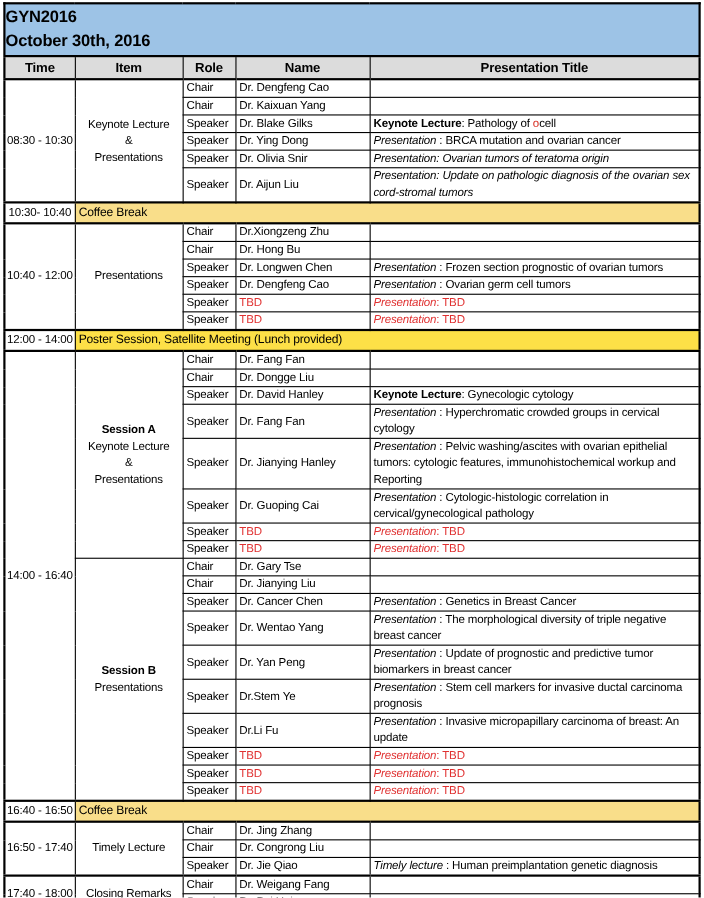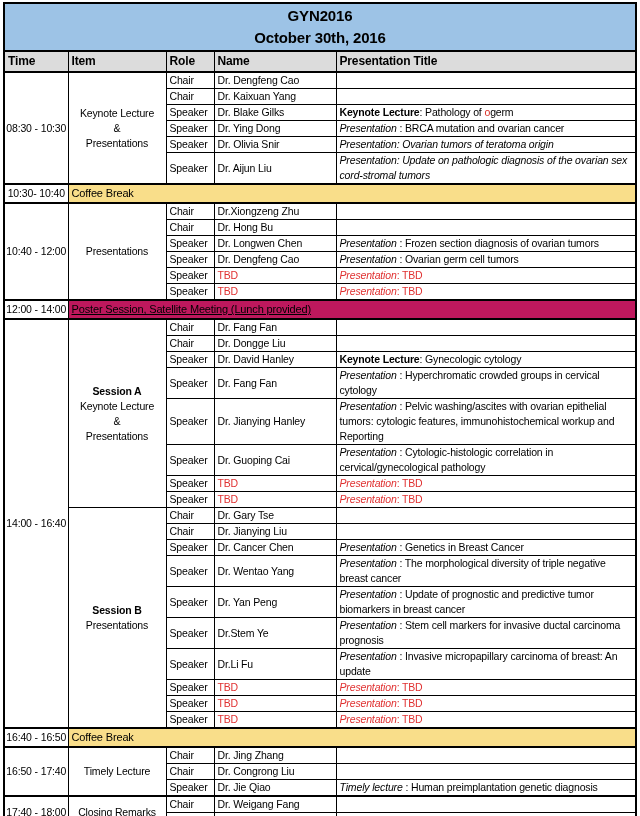--- a/index.html
+++ b/index.html
@@ -12,26 +12,26 @@
   td, th {
     border:1px solid #000;
     font-size:10.5px; line-height:15px;
     letter-spacing:-0.15px;
     padding:0 3px; vertical-align:middle;
     word-wrap:break-word;
   }
   tr.sec > td { border-top:2px solid #000; }
   td.title-band {
     background:var(--title-bg,#9DC3E6);
-    text-align:center; font-weight:bold; font-size:15px; line-height:22px;
+    text-align:left; font-weight:bold; font-size:15px; line-height:22px;
     padding:1px 0; border-bottom:2px solid #000;
   }
   tr.colhead th {
     background:var(--head-bg,#DCDCDC);
-    font-weight:bold; font-size:12px; line-height:19px; text-align:left;
+    font-weight:bold; font-size:12px; line-height:19px; text-align:center;
     border-bottom:2px solid #000;
   }
   td.time { text-align:center; padding:0 1px; }
   td.item { text-align:center; }
   td.break-label { font-size:11px; }
   td.role { }
   td.name { }
   td.ptitle { }
   .b { font-weight:bold; }
   .i { font-style:italic; }
@@ -75,21 +75,21 @@
         <td class="ptitle"></td>
       </tr>
       <tr>
         <td class="role" style="height: 15px;">Chair</td>
         <td class="name"><span>Dr. Kaixuan Yang</span></td>
         <td class="ptitle"></td>
       </tr>
       <tr>
         <td class="role" style="height: 15px;">Speaker</td>
         <td class="name"><span>Dr. Blake Gilks</span></td>
-        <td class="ptitle"><span class="b">Keynote Lecture</span><span>: Pathology of </span><span style="color: rgb(217, 48, 37);">o</span><span>germ</span></td>
+        <td class="ptitle"><span class="b">Keynote Lecture</span><span>: Pathology of </span><span style="color: rgb(217, 48, 37);">o</span><span>cell</span></td>
       </tr>
       <tr>
         <td class="role" style="height: 15px;">Speaker</td>
         <td class="name"><span>Dr. Ying Dong</span></td>
         <td class="ptitle"><span class="i">Presentation</span><span> : BRCA mutation and ovarian cancer</span></td>
       </tr>
       <tr>
         <td class="role" style="height: 15px;">Speaker</td>
         <td class="name"><span>Dr. Olivia Snir</span></td>
         <td class="ptitle"><span class="i">Presentation: Ovarian tumors of teratoma origin</span></td>
@@ -117,42 +117,42 @@
         <td class="ptitle"></td>
       </tr>
       <tr>
         <td class="role" style="height: 15px;">Chair</td>
         <td class="name"><span>Dr. Hong Bu</span></td>
         <td class="ptitle"></td>
       </tr>
       <tr>
         <td class="role" style="height: 15px;">Speaker</td>
         <td class="name"><span>Dr. Longwen Chen</span></td>
-        <td class="ptitle"><span class="i">Presentation</span><span> : Frozen section diagnosis of ovarian tumors</span></td>
+        <td class="ptitle"><span class="i">Presentation</span><span> : Frozen section prognostic of ovarian tumors</span></td>
       </tr>
       <tr>
         <td class="role" style="height: 15px;">Speaker</td>
         <td class="name"><span>Dr. Dengfeng Cao</span></td>
         <td class="ptitle"><span class="i">Presentation</span><span> : Ovarian germ cell tumors</span></td>
       </tr>
       <tr>
         <td class="role" style="height: 15px;">Speaker</td>
         <td class="name"><span style="color: rgb(224, 49, 49);">TBD</span></td>
         <td class="ptitle"><span class="i" style="color: rgb(224, 49, 49);">Presentation</span><span style="color: rgb(224, 49, 49);">: TBD</span></td>
       </tr>
       <tr>
         <td class="role" style="height: 15px;">Speaker</td>
         <td class="name"><span style="color: rgb(224, 49, 49);">TBD</span></td>
         <td class="ptitle"><span class="i" style="color: rgb(224, 49, 49);">Presentation</span><span style="color: rgb(224, 49, 49);">: TBD</span></td>
       </tr>
     </tbody>
     <tbody>
       <tr class="sec">
         <td class="time" style="height: 17px;">12:00 - 14:00</td>
-        <td class="break-label" colspan="4" style="background: #be185d; text-decoration: underline;">Poster Session, Satellite Meeting (Lunch provided)</td>
+        <td class="break-label" colspan="4" style="background: #fde047;">Poster Session, Satellite Meeting (Lunch provided)</td>
       </tr>
     </tbody>
     <tbody>
       <tr class="sec">
         <td class="time" rowspan="18">14:00 - 16:40</td>
         <td class="item" rowspan="8">
           <div class="b">Session A</div>
           <div>Keynote Lecture</div>
           <div>&amp;</div>
           <div>Presentations</div>

